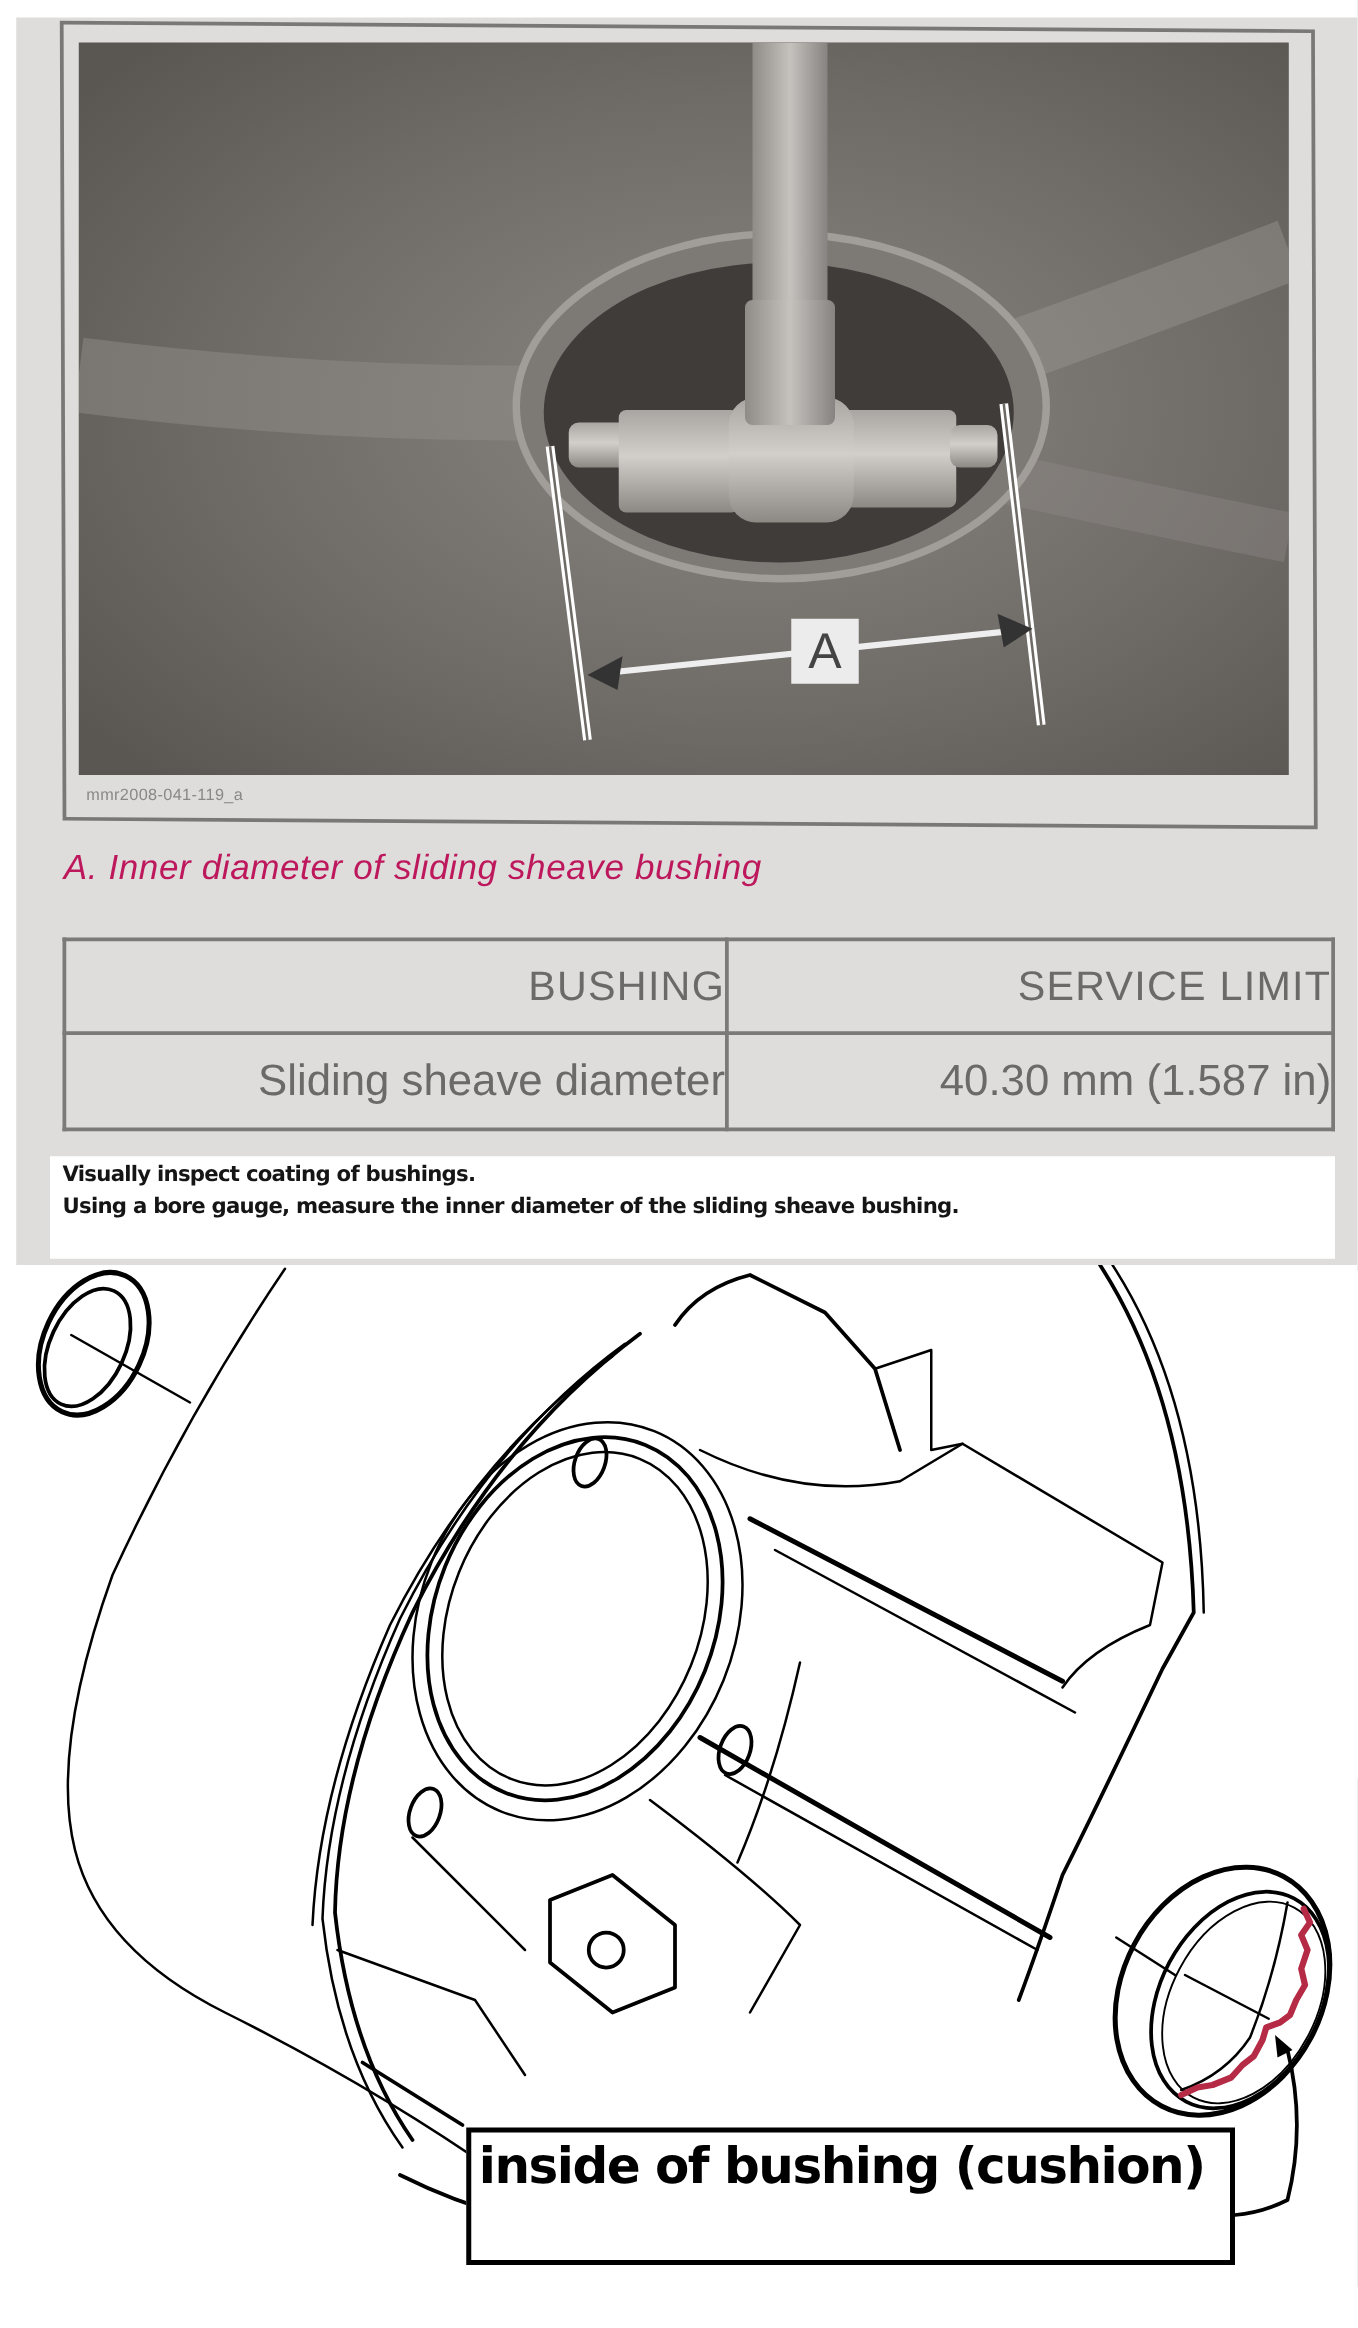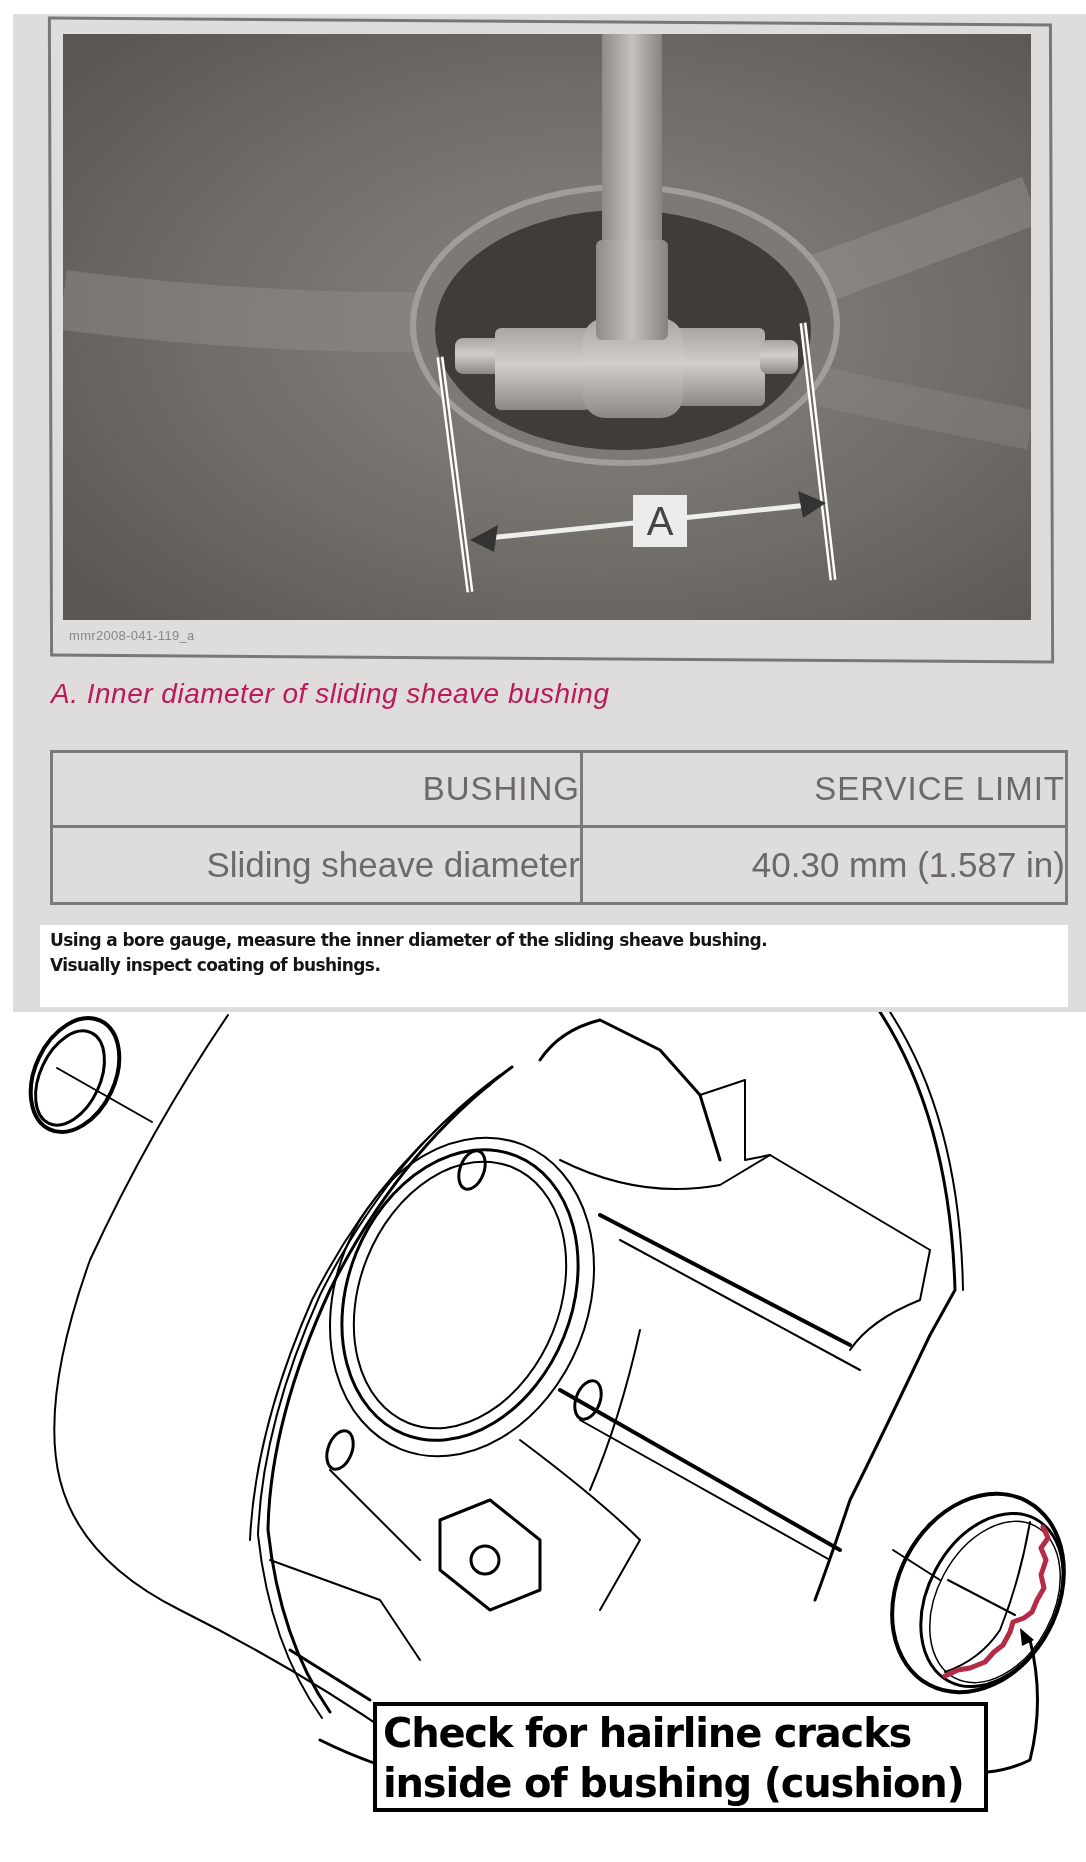--- a/index.html
+++ b/index.html
@@ -135,22 +135,22 @@
     <th>SERVICE LIMIT</th>
   </tr>
   <tr>
     <td>Sliding sheave diameter</td>
     <td>40.30 mm (1.587 in)</td>
   </tr>
 </tbody>
   </table>
 
 <div class="notes">
+  <div>Visually inspect coating of bushings.</div>
   <div>Using a bore gauge, measure the inner diameter of the sliding sheave bushing.</div>
-  <div>Visually inspect coating of bushings.</div>
 </div>
 
 <svg class="drawing" width="1086" height="850" viewBox="0 1012 1086 850" fill="none" stroke="#000" stroke-linecap="round" stroke-linejoin="round">
 
   <g>
     <ellipse cx="75" cy="1075" rx="40" ry="60" transform="rotate(25 75 1075)" stroke-width="4"></ellipse>
     <ellipse cx="70" cy="1078" rx="30" ry="50" transform="rotate(25 70 1078)" stroke-width="3"></ellipse>
     <line x1="57" y1="1068" x2="152" y2="1122" stroke-width="2"></line>
   </g>
 
@@ -200,15 +200,14 @@
     <path d="M1030 1522 Q1020 1580 1000 1630 Q980 1660 945 1672" stroke-width="2"></path>
   </g>
 
   <path d="M1043 1527 L1048 1538 L1041 1548 L1046 1560 L1041 1575 L1044 1588 L1037 1600 L1032 1612 L1024 1618 L1013 1622 L1010 1632 L1003 1645 L994 1652 L985 1662 L970 1668 L958 1670 L945 1676" stroke="#b52a45" stroke-width="5"></path>
 
   <path d="M1030 1640 Q1045 1700 1030 1760 Q1010 1770 988 1772" stroke-width="3"></path>
   <polygon points="1020,1628 1034,1640 1022,1646" fill="#000" stroke="none"></polygon>
 </svg>
 
 <div class="callout">
-  <div>Check for hairline cracks</div>
   <div>inside of bushing (cushion)</div>
 </div>
 
 </body></html>

